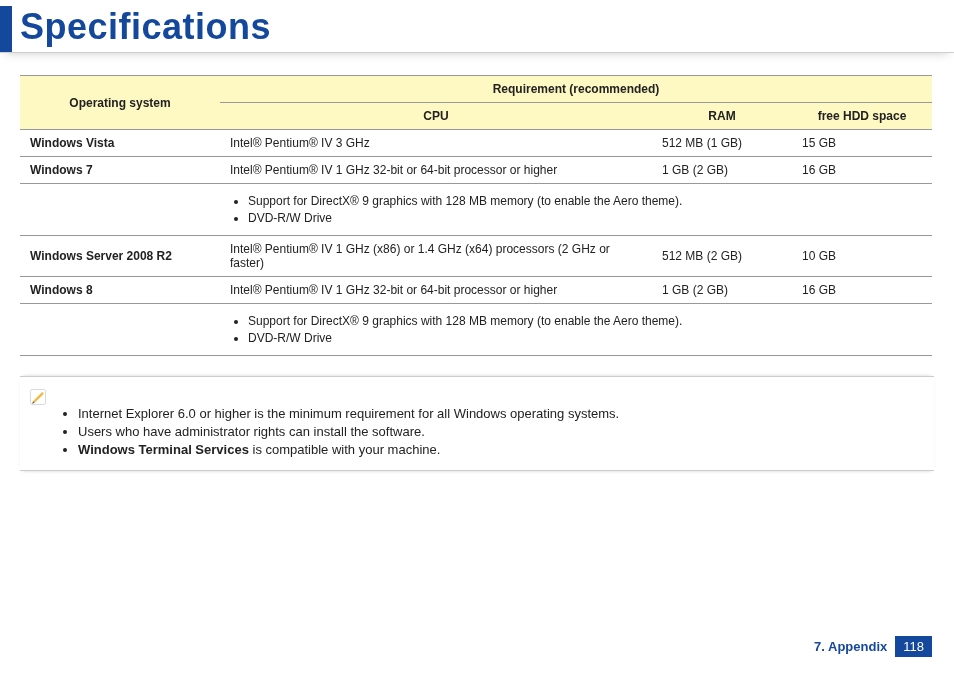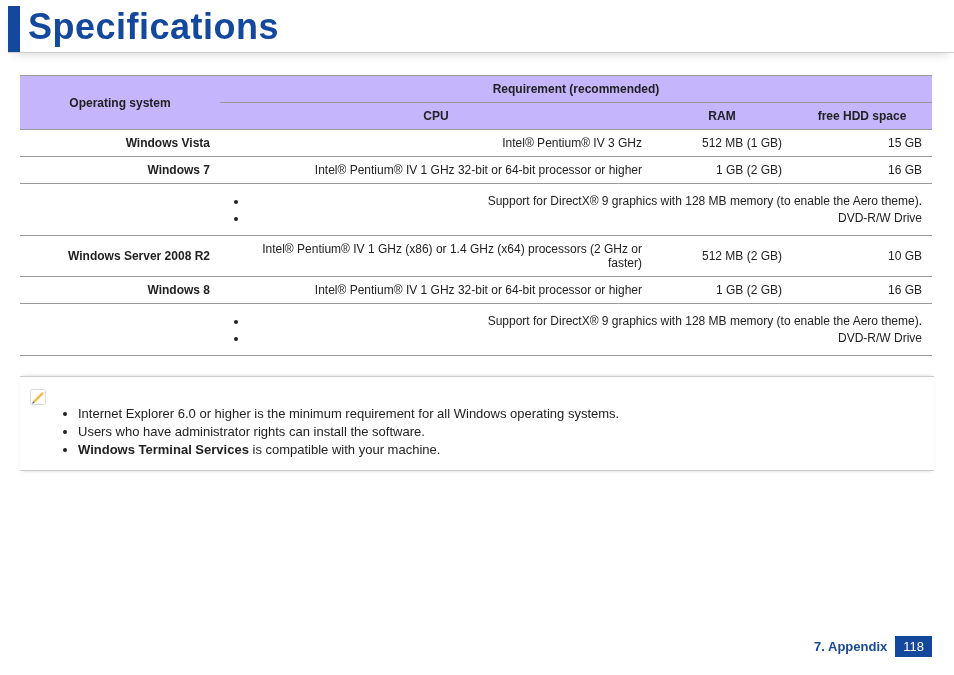--- a/index.html
+++ b/index.html
@@ -10,21 +10,21 @@
     height:675px;
     position:relative;
     box-sizing:border-box;
     color:#222;
   }
   .title-bar{
     display:flex;
     align-items:flex-start;
     border-bottom:1px solid #cfcfcf;
     box-shadow:0 5px 10px -6px rgba(0,0,0,.25);
-    margin:6px 0 22px 8px;
+    margin:6px 0 22px 0;
   }
   .title-bar .stripe{
     width:12px;
     background:#14489d;
     align-self:stretch;
   }
   .title-bar h1{
     margin:0 0 4px 8px;
     font-size:36px;
     font-weight:800;
@@ -34,25 +34,25 @@
   table.spec{
     border-collapse:collapse;
     width:912px;
     margin:0 20px 20px 20px;
     font-size:12px;
   }
   table.spec th,table.spec td{
     border-bottom:1px solid #999;
     border-top:1px solid #999;
     padding:6px 10px;
-    text-align:right;
+    text-align:left;
     vertical-align:middle;
   }
   table.spec th{
-    background:#c4b5fd;
+    background:#fef9c3;
     font-weight:700;
     color:#222;
     text-align:center;
   }
   table.spec th.os{
     width:180px;
   }
   table.spec th.ram{width:120px;}
   table.spec th.hdd{width:120px;}
   td.os{font-weight:700;}

